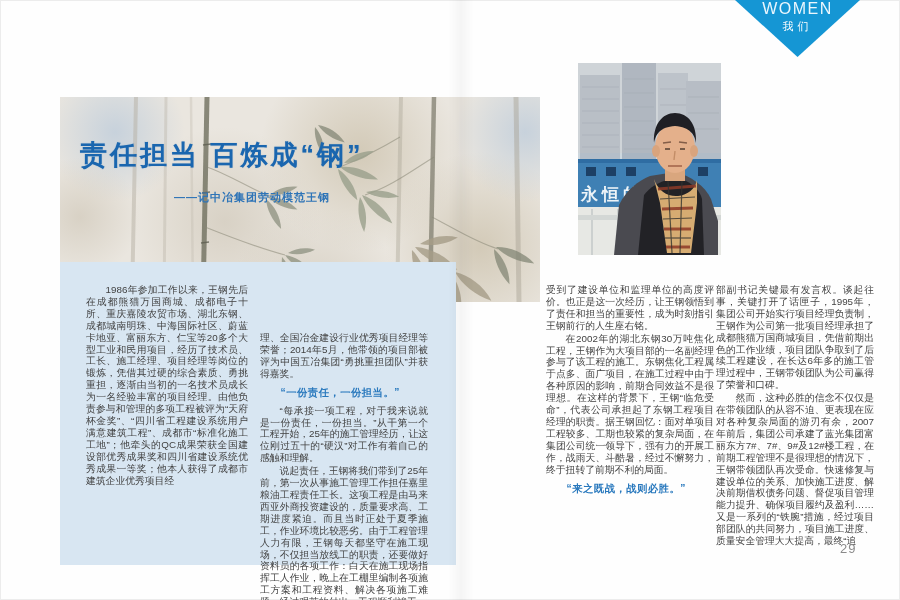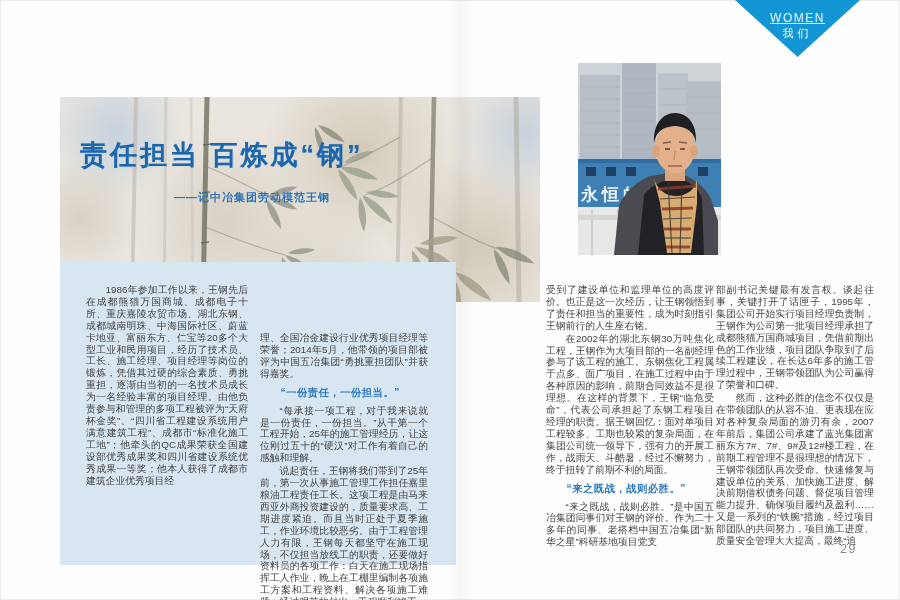--- a/index.html
+++ b/index.html
@@ -9,21 +9,21 @@
     font-family:"Liberation Sans", sans-serif;
     overflow:hidden;
   }
   
   .corner-tri{
     position:absolute;left:735px;top:0;width:125px;height:57px;
     background:#1596d4;
     clip-path:polygon(0 0,100% 0,50% 100%);
     text-align:center;color:#fff;
   }
-  .corner-en{display:block;margin-top:11px;font-size:12px;letter-spacing:1.5px;color:#eaf6fd;text-decoration:underline;}
+  .corner-en{display:block;font-size:16px;letter-spacing:1.5px;color:#eaf6fd;}
   .corner-zh{display:block;margin-top:1px;font-size:11px;letter-spacing:4px;color:#ffffff;}
   
   .header-art{
     position:absolute;left:60px;top:57px;width:480px;height:205px;overflow:hidden;
     background:#eae6df;
     margin-top:40px;
   }
   .header-art svg{position:absolute;left:0;top:0;}
   .art-title{
     position:absolute;left:20px;top:40px;
@@ -258,21 +258,20 @@
     <p>理、全国冶金建设行业优秀项目经理等荣誉；2014年5月，他带领的项目部被评为中国五冶集团“勇挑重担团队”并获得嘉奖。</p>
     <h3>“一份责任，一份担当。”</h3>
     <p class="indent">“每承接一项工程，对于我来说就是一份责任，一份担当。”从干第一个工程开始，25年的施工管理经历，让这位刚过五十的“硬汉”对工作有着自己的感触和理解。</p>
     <p class="indent">说起责任，王钢将我们带到了25年前，第一次从事施工管理工作担任嘉里粮油工程责任工长。这项工程是由马来西亚外商投资建设的，质量要求高、工期进度紧迫。而且当时正处于夏季施工，作业环境比较恶劣。由于工程管理人力有限，王钢每天都坚守在施工现场，不仅担当放线工的职责，还要做好资料员的各项工作：白天在施工现场指挥工人作业，晚上在工棚里编制各项施工方案和工程资料、解决各项施工难题。经过艰苦的付出，工程顺利竣工，</p>
   </div>
 
   <div class="col col-3">
     <p>受到了建设单位和监理单位的高度评价。也正是这一次经历，让王钢领悟到了责任和担当的重要性，成为时刻指引王钢前行的人生座右铭。</p>
     <p class="indent">在2002年的湖北东钢30万吨焦化工程，王钢作为大项目部的一名副经理参与了该工程的施工。东钢焦化工程属于点多、面广项目，在施工过程中由于各种原因的影响，前期合同效益不是很理想。在这样的背景下，王钢“临危受命”，代表公司承担起了东钢工程项目经理的职责。据王钢回忆：面对单项目工程较多、工期也较紧的复杂局面，在集团公司统一领导下，强有力的开展工作，战雨天、斗酷暑，经过不懈努力，终于扭转了前期不利的局面。</p>
     <h3>“来之既战，战则必胜。”</h3>
-    <p class="indent">“来之既战，战则必胜。”是中国五冶集团同事们对王钢的评价。作为二十多年的同事、老搭档中国五冶集团“新华之星”科研基地项目党支</p>
   </div>
 
   <div class="col col-4">
     <p>部副书记关键最有发言权。谈起往事，关键打开了话匣子，1995年，集团公司开始实行项目经理负责制，王钢作为公司第一批项目经理承担了成都熊猫万国商城项目，凭借前期出色的工作业绩，项目团队争取到了后续工程建设，在长达6年多的施工管理过程中，王钢带领团队为公司赢得了荣誉和口碑。</p>
     <p class="indent">然而，这种必胜的信念不仅仅是在带领团队的从容不迫、更表现在应对各种复杂局面的游刃有余，2007年前后，集团公司承建了蓝光集团富丽东方7#、7#、9#及12#楼工程，在前期工程管理不是很理想的情况下，王钢带领团队再次受命。快速修复与建设单位的关系、加快施工进度、解决前期借权债务问题、督促项目管理能力提升、确保项目履约及盈利……又是一系列的“铁腕”措施，经过项目部团队的共同努力，项目施工进度、质量安全管理大大提高，最终“追</p>
   </div>
 
   <div class="page-number">29</div>
 
 </div>

